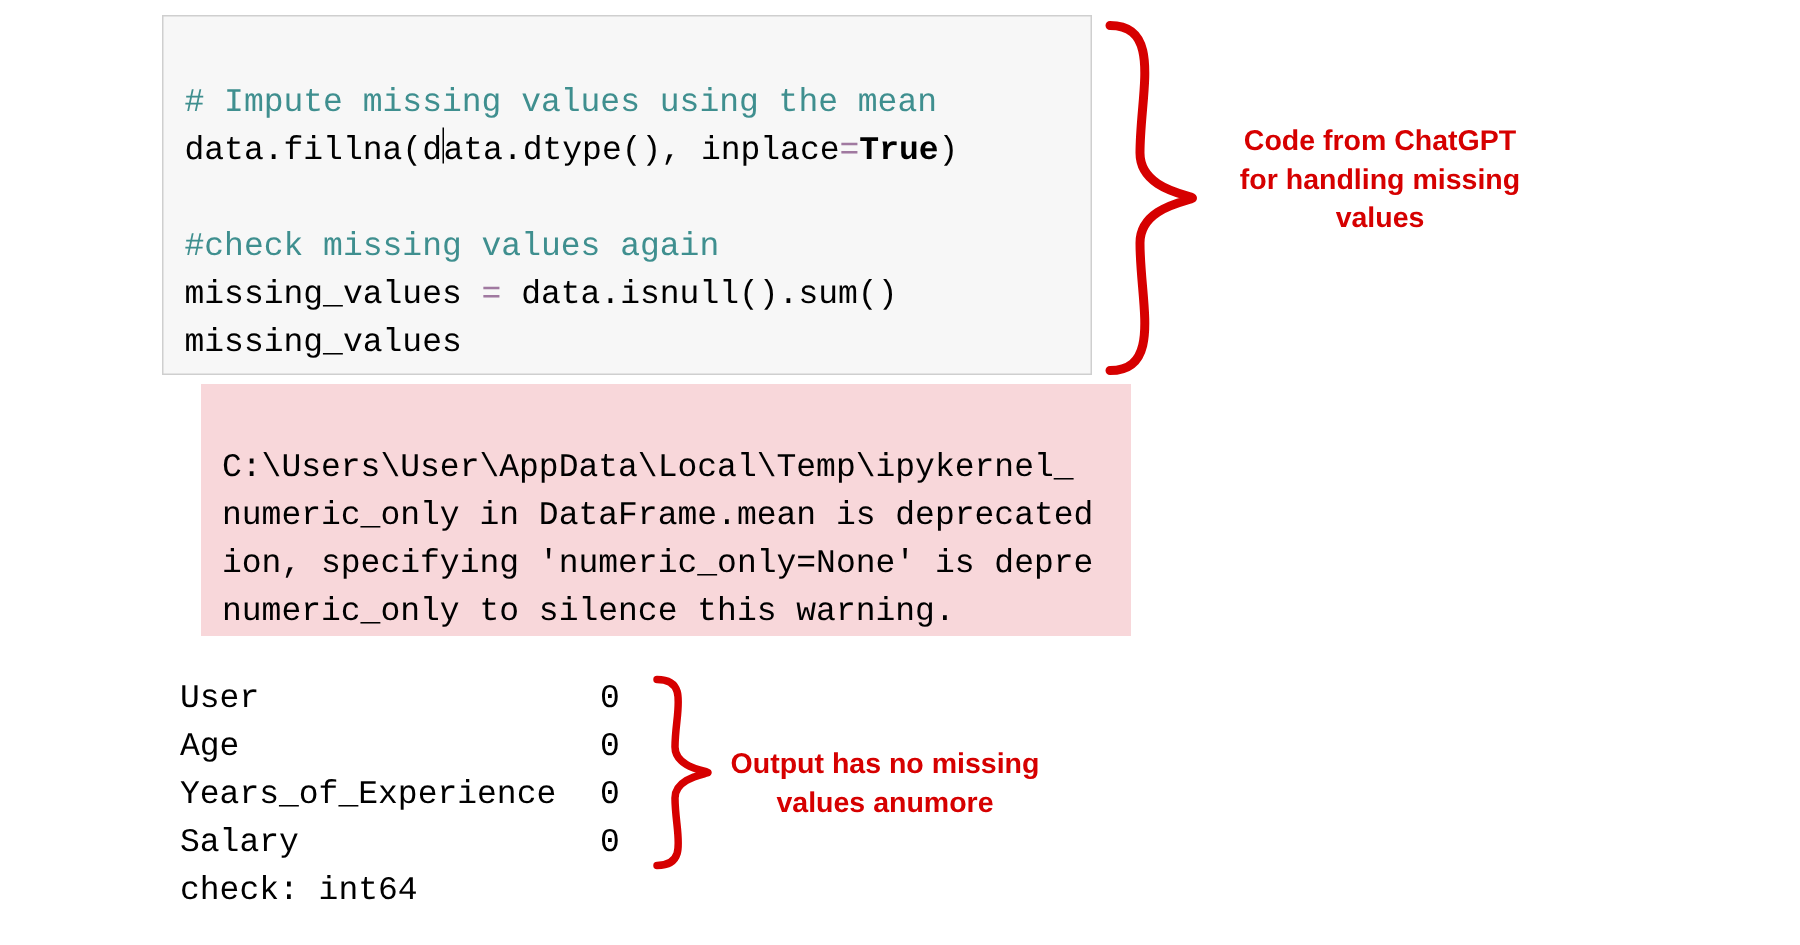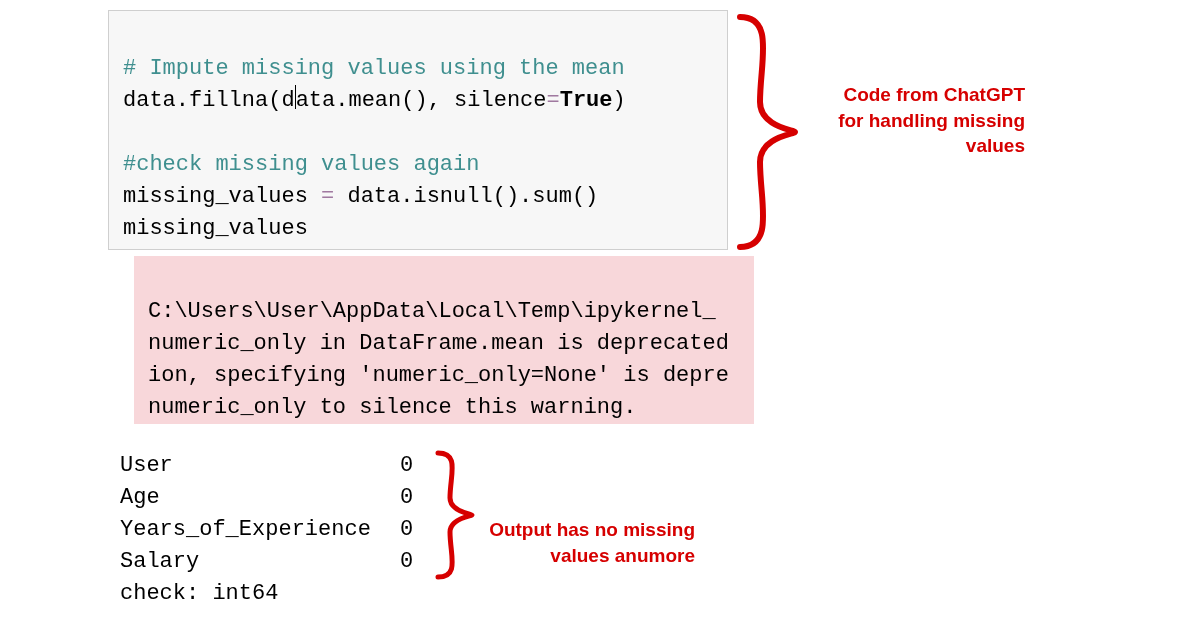--- a/index.html
+++ b/index.html
@@ -82,29 +82,29 @@
     height: 130px;
     pointer-events: none;
   }
   .annot {
     position: absolute;
     color: #d60000;
     font-family: Arial, sans-serif;
     font-weight: bold;
     font-size: 19px;
     line-height: 1.35;
-    text-align: right;
+    text-align: center;
   }
 </style>
 </head>
 <body>
 
 <div class="code-cell">
 <span class="comment"># Impute missing values using the mean</span>
-<span>data.fillna(d</span><span class="cursor"></span><span>ata.mean(), silence</span><span class="op">=</span><span class="kwval">True</span><span>)</span>
+<span>data.fillna(d</span><span class="cursor"></span><span>ata.dtype(), inplace</span><span class="op">=</span><span class="kwval">True</span><span>)</span>
 <span></span>
 <span class="comment">#check missing values again</span>
 <span>missing_values </span><span class="op">=</span><span> data.isnull().sum()</span>
 <span>missing_values</span></div>
 
 <div class="warning-cell">
 <span>C:\Users\User\AppData\Local\Temp\ipykernel_</span>
 <span>numeric_only in DataFrame.mean is deprecated</span>
 <span>ion, specifying 'numeric_only=None' is depre</span>
 <span>numeric_only to silence this warning.</span>
@@ -124,15 +124,15 @@
     <span style="white-space:pre-line; display:block;">Code from ChatGPT
 for handling missing
 values</span>
   </div>
 
 <svg class="brace-bottom" viewBox="0 0 40 130" preserveAspectRatio="none">
   <path d="M 3 3 C 25 3 15 25 15 48 C 15 62 37 64 37 65 C 37 66 15 68 15 82 C 15 105 25 127 3 127" stroke="#d60000" stroke-width="5" fill="none" stroke-linecap="round"></path>
 </svg>
 
 <div class="annot" style="left:485px; top:497px; width:210px;">
-    <span style="white-space:pre-line; display:block;margin-top:20px;">Output has no missing
+    <span style="white-space:pre-line; display:block;">Output has no missing
 values anumore</span>
   </div>
 
 </body></html>

